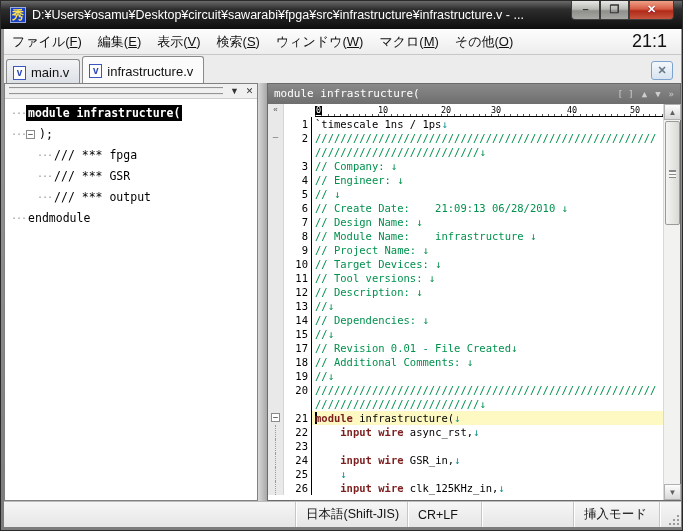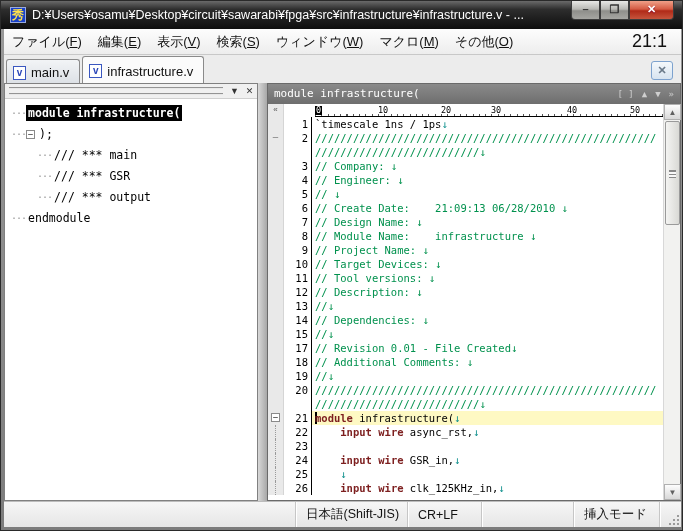--- a/index.html
+++ b/index.html
@@ -203,21 +203,21 @@
 
     <div class="outline-panel">
       <div class="outline-header">
         <div class="grips"></div>
         <div class="oh-btn">▼</div>
         <div class="oh-btn">✕</div>
       </div>
       <div class="outline-tree" id="outline-tree">
           <div class="t-item selected"><span class="stub">···</span><span class="lbl">module infrastructure(</span></div>
           <div class="t-item"><span class="stub">···</span><span class="expander">−</span><span class="lbl">);</span></div>
-          <div class="t-item t-indent1"><span class="stub">···</span><span class="lbl">/// *** main</span></div>
+          <div class="t-item t-indent1"><span class="stub">···</span><span class="lbl">/// *** fpga</span></div>
           <div class="t-item t-indent1"><span class="stub">···</span><span class="lbl">/// *** GSR</span></div>
           <div class="t-item t-indent1"><span class="stub">···</span><span class="lbl">/// *** output</span></div>
           <div class="t-item"><span class="stub">···</span><span class="lbl">endmodule</span></div>
         </div>
     </div>
 
     <div class="splitter"></div>
 
     <div class="editor">
       <div class="ed-header">

